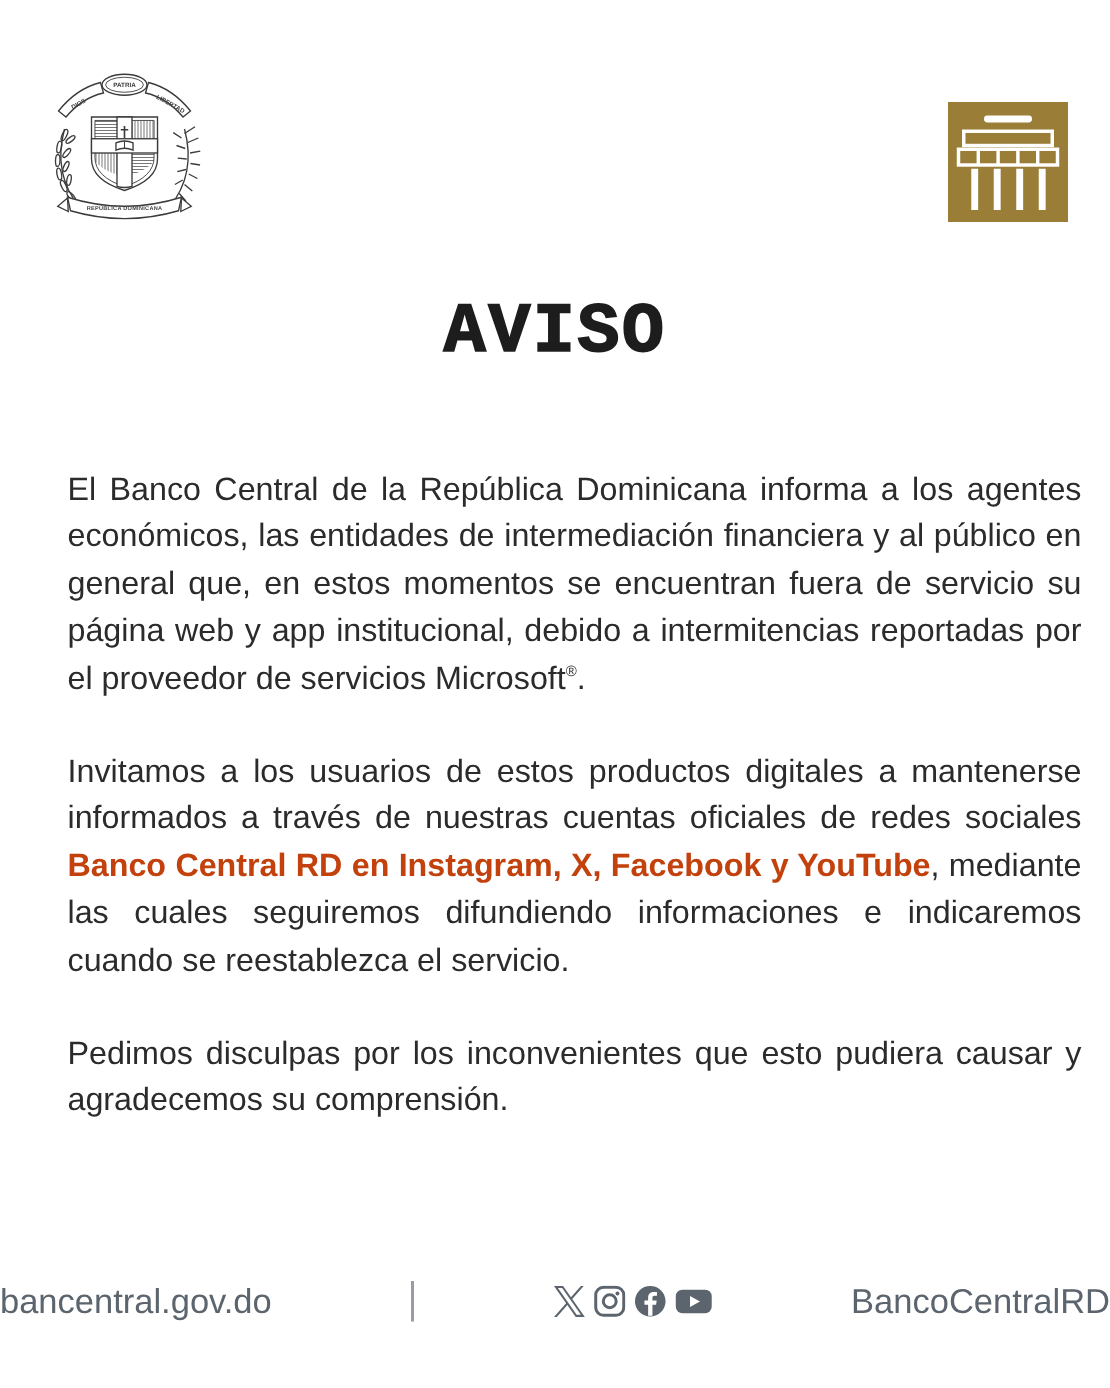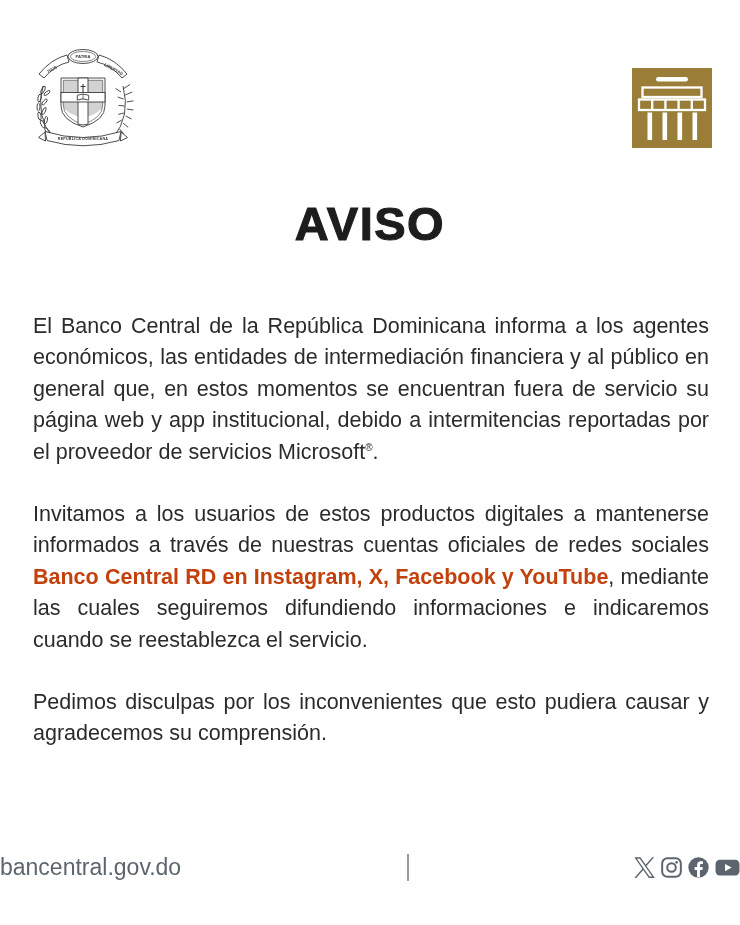--- a/index.html
+++ b/index.html
@@ -15,26 +15,26 @@
   .logo-group{position:absolute;right:28px;top:68px;display:flex;align-items:center;gap:13px;}
   .logo-text{text-align:right;}
   .logo-title{font-size:23.5px;font-weight:bold;letter-spacing:.4px;color:#9a7e38;white-space:nowrap;}
   .logo-subtitle{font-size:9.3px;font-weight:bold;letter-spacing:2.05px;color:#9a7e38;margin-top:3px;margin-right:-2px;white-space:nowrap;}
   .logo-mark{width:80px;height:80px;display:block;}
 
   
   .title{
     position:absolute;top:196px;left:0;width:740px;margin:0;
     text-align:center;font-size:47px;font-weight:bold;letter-spacing:1.5px;
-    color:#1d1d1d;-webkit-text-stroke:1.1px #1d1d1d;
+    color:#1d1d1d;font-family:Liberation Mono, monospace;-webkit-text-stroke:1.1px #1d1d1d;
   }
 
   
   .body-text{
-    position:absolute;left:33px;top:311px;width:676px;
+    position:absolute;left:45px;top:311px;width:676px;
     font-size:21.5px;line-height:31.4px;color:#2b2b2b;
     text-align:justify;
   }
   .body-text p{margin:0 0 31px 0;}
   .body-text p:last-child{margin-bottom:16px;}
   .body-text sup{font-size:10px;vertical-align:super;line-height:0;}
   .body-text strong{font-weight:bold;color:#c2410c;}
 
   
   .footer{
@@ -161,15 +161,16 @@
       </svg>
       <svg width="21" height="21" viewBox="0 0 20 20">
         <circle cx="10" cy="10" r="9.7" fill="#5c656d"></circle>
         <path fill="#ffffff" d="M11.4 19.2 v-6.9 h2.3 l.4-2.7 h-2.7 V7.9 c0-.8.25-1.35 1.4-1.35 h1.45 V4.15 c-.25-.03-1.1-.1-2.1-.1-2.1 0-3.5 1.3-3.5 3.6 v1.95 H6.3 v2.7 h2.35 v6.9 Z"></path>
       </svg>
       <svg width="25" height="21" viewBox="0 0 24 20">
         <rect x="0.5" y="2.6" width="23" height="15" rx="4.2" fill="#5c656d"></rect>
         <polygon points="9.6,6.6 16,10.1 9.6,13.6" fill="#ffffff"></polygon>
       </svg>
     </span>
+    <span>BancoCentralRD</span>
   </div>
 
 </div>
 
 </body></html>

